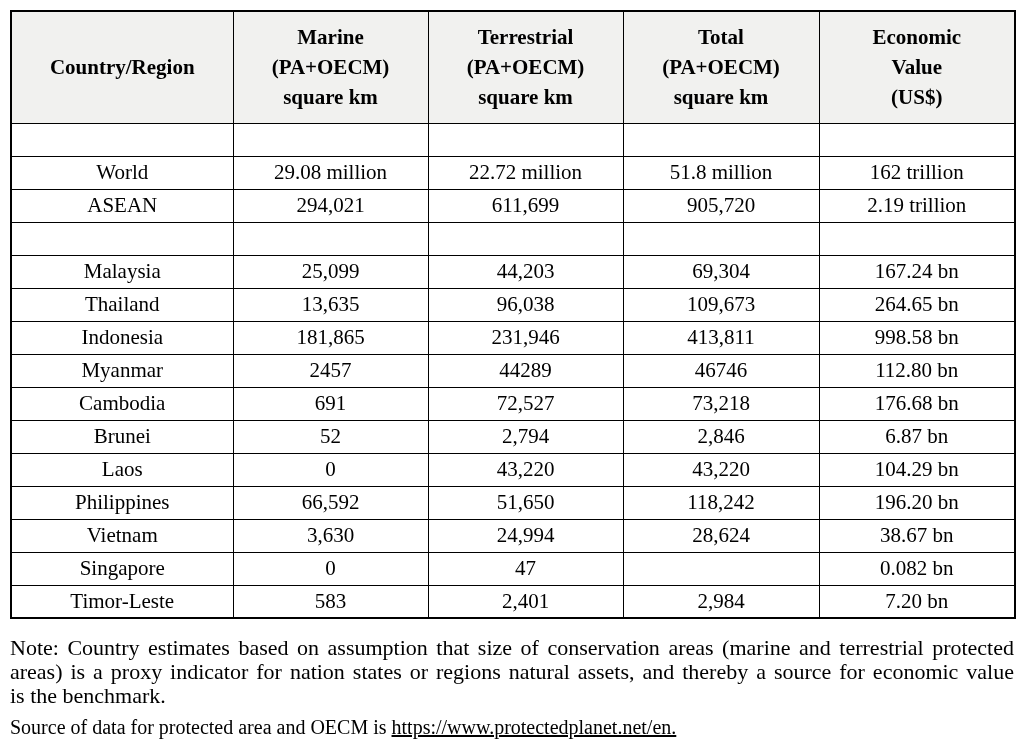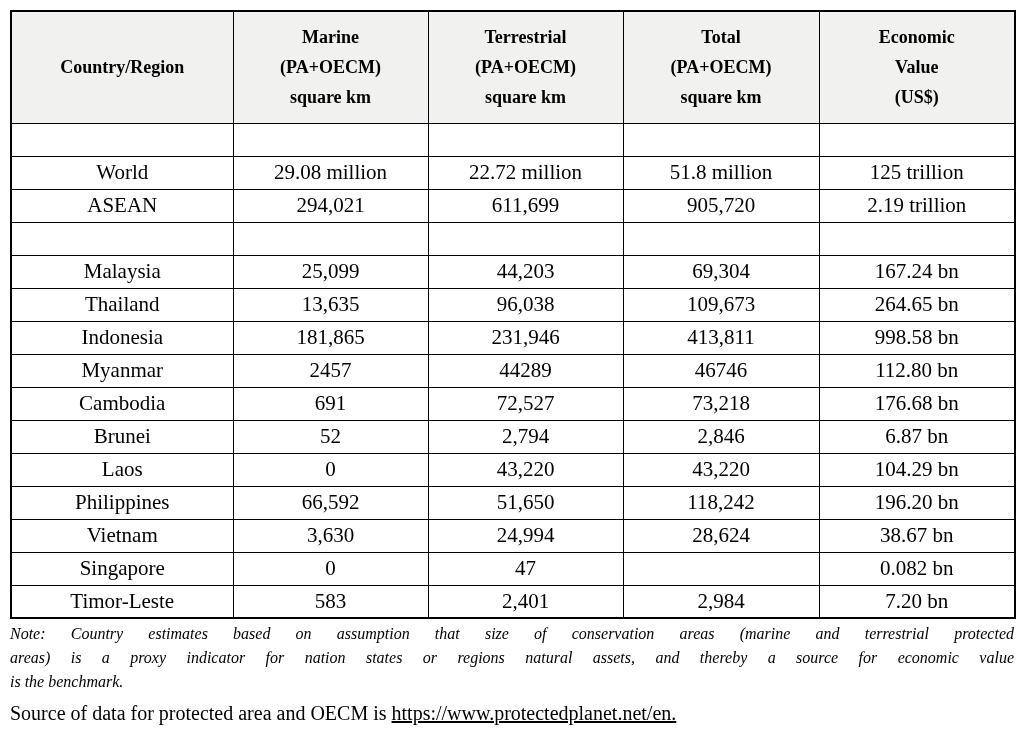--- a/index.html
+++ b/index.html
@@ -26,38 +26,37 @@
   .pa-table th, .pa-table td {
     border: 1px solid #000;
     text-align: center;
     padding: 0 2px;
     overflow: hidden;
     white-space: nowrap;
   }
   .pa-table thead th {
     background: #f1f1ef;
     font-weight: bold;
-    font-size: 18px;
+    font-size: 21px;
     line-height: 30px;
     padding: 9px 0;
     vertical-align: middle;
     height: 112px;
   }
   .pa-table tbody td {
     font-size: 21px;
     height: 33px;
     background: #fff;
   }
   .spacer-row td { height: 5px; padding: 0; }
   .blank-row td  { height: 37px; }
   .note {
     width: 1004px;
-    margin-top: 3px;
-    font-style: italic;
-    font-size: 16px;
+    margin-top: 17px;
+    font-size: 22px;
   }
   .note .note-line {
     line-height: 24px;
     text-align: justify;
     text-align-last: justify;
     white-space: nowrap;
   }
   .note .note-line.last {
     text-align: center;
     text-align-last: left;
@@ -120,21 +119,21 @@
         <td></td>
         <td></td>
         <td></td>
         <td></td>
       </tr>
     <tr>
       <td>World</td>
       <td>29.08 million</td>
       <td>22.72 million</td>
       <td>51.8 million</td>
-      <td>125 trillion</td>
+      <td>162 trillion</td>
     </tr>
         <tr>
       <td>ASEAN</td>
       <td>294,021</td>
       <td>611,699</td>
       <td>905,720</td>
       <td>2.19 trillion</td>
     </tr>
         <tr class="blank-row">
       <td></td>

